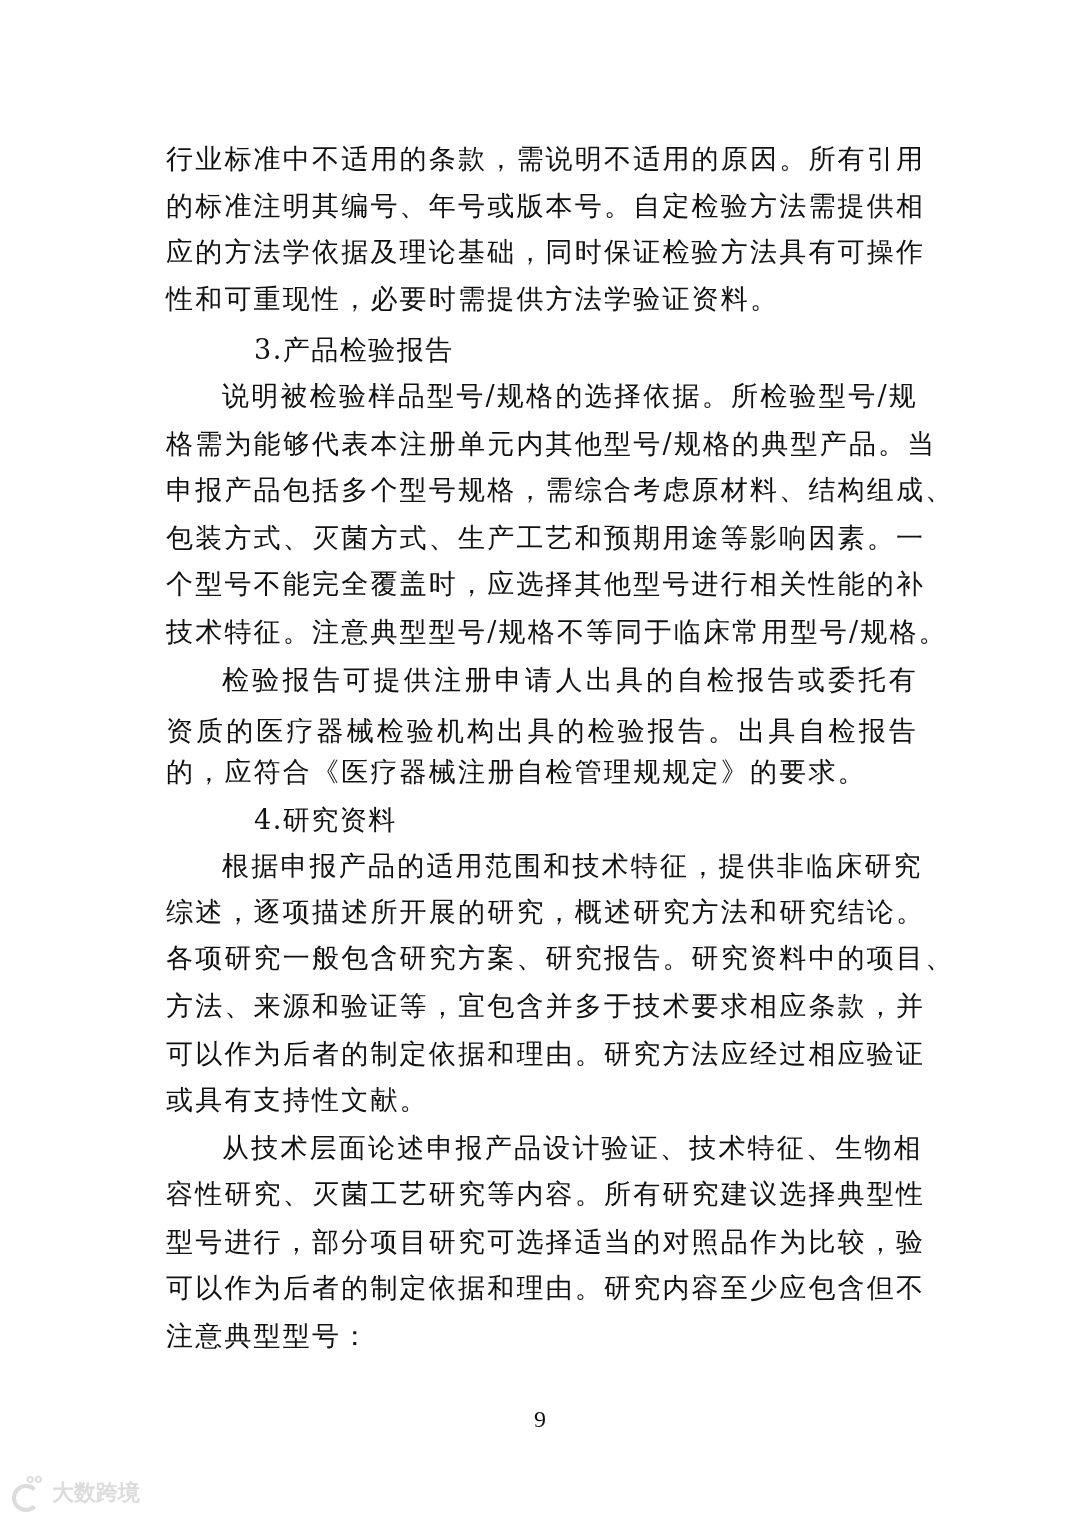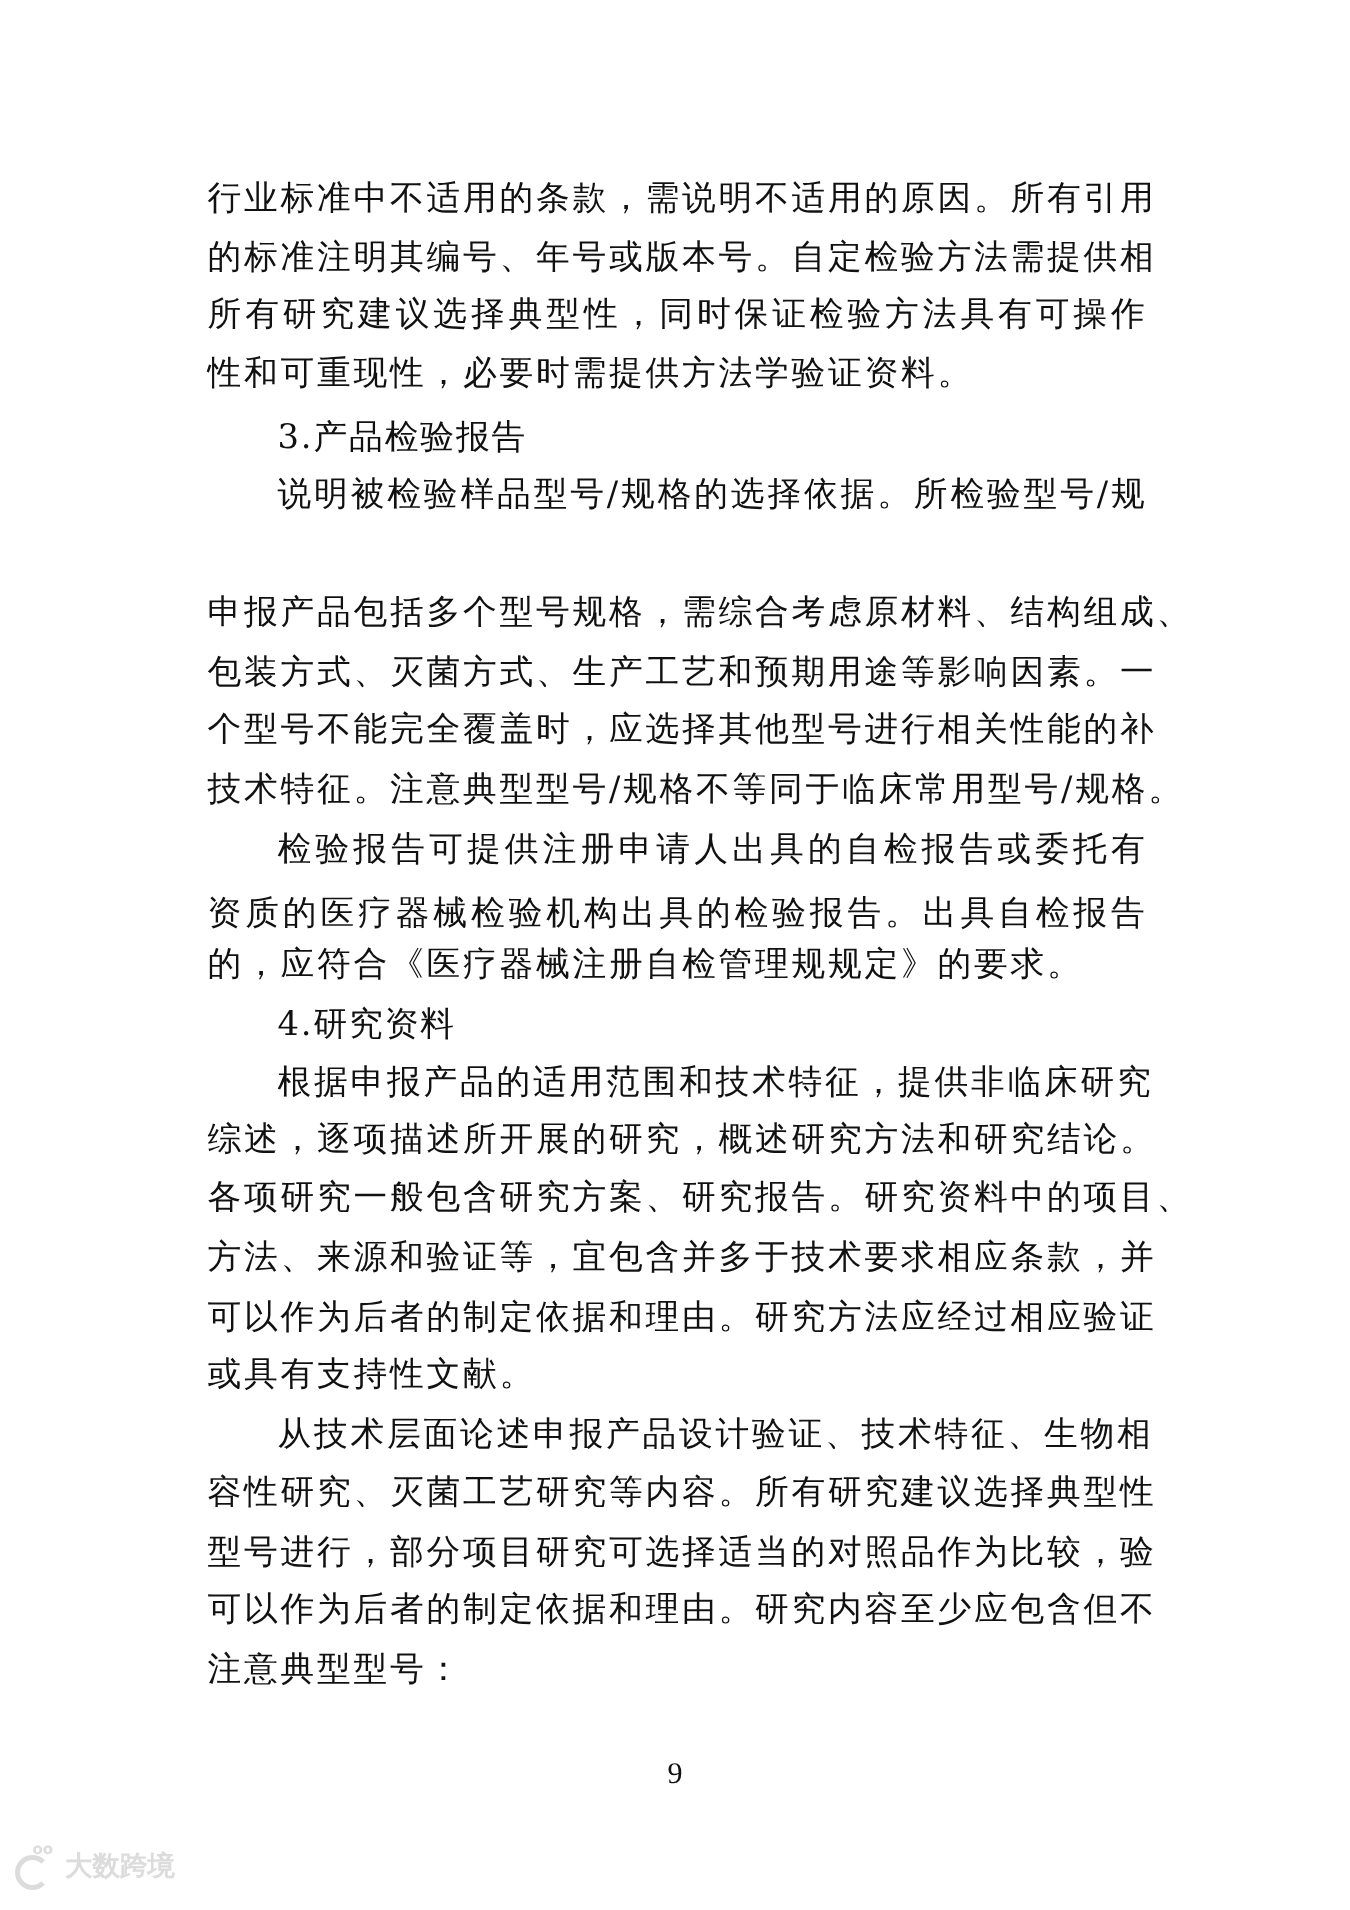--- a/index.html
+++ b/index.html
@@ -14,21 +14,21 @@
     font-family: "DejaVu Serif", "Liberation Serif", serif;
     font-size: 27px;
     color: #111;
     white-space: nowrap;
     letter-spacing: 2.2px;
     text-align: justify;
     text-align-last: justify;
   }
   .line.last { text-align-last: left; }
   .line.indent { left: 222px; width: 696px; }
-  .heading { letter-spacing: 1.5px; text-align-last: left; }
+  .heading { letter-spacing: 1.5px; text-align-last: left; margin-left: 32px; }
   .page-number {
     position: absolute; left: 0; width: 1080px; top: 1406px;
     text-align: center;
     font-family: "Liberation Serif", serif;
     font-size: 24px; color: #111;
   }
   .watermark {
     position: absolute; left: 10px; top: 1478px;
     display: flex; align-items: flex-end; gap: 6px;
     color: #dcdcdc;
@@ -44,26 +44,27 @@
     content: "oo"; position: absolute; left: 16px; top: -6px; font-size: 12px; color: #dcdcdc;
   }
 </style>
 </head>
 <body>
 
 <div class="page">
 
   <div class="line" style="top:136px">行业标准中不适用的条款，需说明不适用的原因。所有引用</div>
   <div class="line" style="top:183px">的标准注明其编号、年号或版本号。自定检验方法需提供相</div>
-  <div class="line" style="top:229px">所有研究建议选择典型性，同时保证检验方法具有可操作</div>
+  <div class="line" style="top:229px">应的方法学依据及理论基础，同时保证检验方法具有可操作</div>
   <div class="line last" style="top:276px">性和可重现性，必要时需提供方法学验证资料。</div>
 
   <div class="line indent heading" style="top:327px">3.产品检验报告</div>
 
   <div class="line indent" style="top:373px">说明被检验样品型号/规格的选择依据。所检验型号/规</div>
+  <div class="line" style="top:421px">格需为能够代表本注册单元内其他型号/规格的典型产品。当</div>
   <div class="line" style="top:467px">申报产品包括多个型号规格，需综合考虑原材料、结构组成、</div>
   <div class="line" style="top:561px">个型号不能完全覆盖时，应选择其他型号进行相关性能的补</div>
   <div class="line" style="top:515px">包装方式、灭菌方式、生产工艺和预期用途等影响因素。一</div>
   <div class="line" style="top:609px">技术特征。注意典型型号/规格不等同于临床常用型号/规格。</div>
 
   <div class="line indent" style="top:657px">检验报告可提供注册申请人出具的自检报告或委托有</div>
   <div class="line" style="top:708px">资质的医疗器械检验机构出具的检验报告。出具自检报告</div>
   <div class="line last" style="top:749px">的，应符合《医疗器械注册自检管理规规定》的要求。</div>
 
   <div class="line indent heading" style="top:797px">4.研究资料</div>

